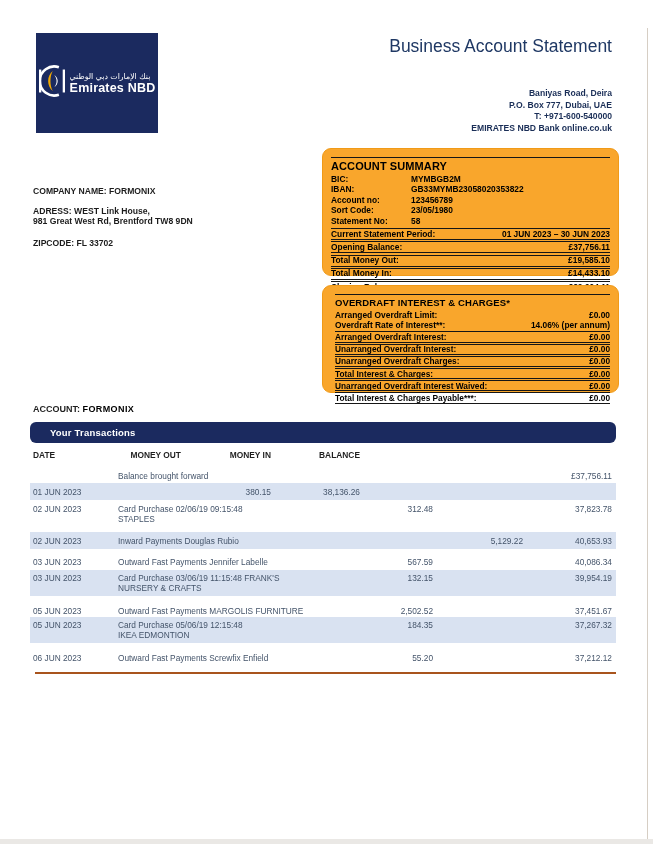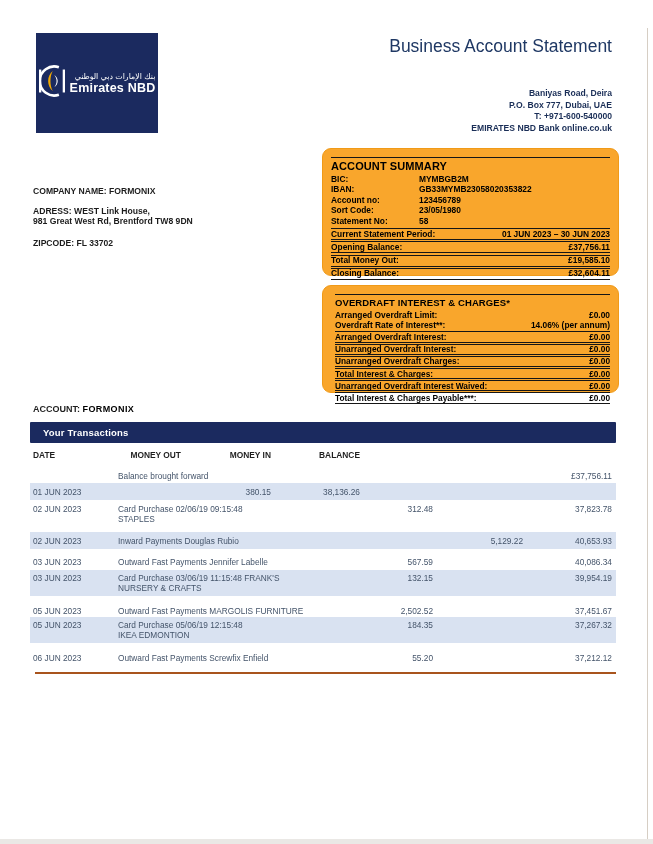--- a/index.html
+++ b/index.html
@@ -10,21 +10,21 @@
   .abs{position:absolute}
 
   
   .edge-r{left:647px;top:28px;width:1.4px;height:811px;background:#d6cec4}
   .edge-b{left:0;top:839px;width:653px;height:5px;background:#eae8e5}
 
   
   .logo-box{left:36px;top:33px;width:122px;height:100px;background:#1B2A5F;
     display:flex;align-items:center;justify-content:center}
   .logo-inner{display:flex;align-items:center;gap:5px}
-  .logo-text .ar{color:#fff;font-size:7.8px;font-family:"DejaVu Sans",sans-serif;line-height:10px;text-align:right}
+  .logo-text .ar{color:#fff;font-size:7.8px;font-family:"DejaVu Sans",sans-serif;line-height:10px;text-align:left}
   .logo-text .en{color:#fff;font-size:12.5px;font-weight:bold;letter-spacing:.2px;line-height:13px}
 
   
   .doc-title{top:36px;right:41px;font-size:17.5px;color:#1F3864}
   .bank-address{top:88px;right:41px;text-align:right;font-size:8.6px;font-weight:bold;
     color:#1A2E57;line-height:11.6px}
 
   
   .company{left:33px;top:186px;font-size:8.6px;font-weight:bold;color:#1c1c1c;line-height:10.5px}
   .company .gap1{height:9px}
@@ -32,38 +32,38 @@
 
   
   .obox{background:#F9A62C;border-radius:9px;box-sizing:border-box;
     padding:8px 8px 6px 8px;border:1px solid #F09A18}
   .summary{left:322px;top:148px;width:297px;height:128px}
   .odbox{left:322px;top:285px;width:297px;height:108px;padding-left:12px}
   .topline{border-top:1.7px solid #161616;margin:0 0 2px 0}
   .obox h3{margin:0 0 2px 0;font-size:11px;color:#000;letter-spacing:.1px}
   .odbox h3{font-size:9.5px}
   .kv{display:flex;font-size:8.4px;font-weight:bold;line-height:10.4px;color:#000}
-  .kv .k{width:88px;flex:none}
+  .kv .k{width:80px;flex:none}
   .kv2{display:flex;justify-content:space-between;font-size:8.4px;font-weight:bold;
     line-height:10.2px;color:#000}
   .trow{display:flex;justify-content:space-between;font-size:8.4px;font-weight:bold;color:#000;
     border-top:1.3px solid #161616;border-bottom:1.3px solid #161616;
     margin-top:1.3px;padding:.6px 0;line-height:8.8px}
   .odrow{display:flex;justify-content:space-between;font-size:8.3px;font-weight:bold;color:#000;
     border-top:1.2px solid #161616;border-bottom:1.2px solid #161616;
     margin-top:1px;padding:.5px 0;line-height:8.2px}
 
   
   .account-line{left:33px;top:404px;font-size:9px}
   .account-line .lab{font-weight:bold;color:#1f1f1f}
   .account-line .val{font-weight:900;color:#000;letter-spacing:.4px}
 
   
-  .tx-bar{left:30px;top:422px;width:586px;height:21px;background:#1B2A5F;border-radius:1px;
-    display:flex;align-items:center;box-sizing:border-box;padding-left:13px;
+  .tx-bar{left:30px;top:422px;width:586px;height:21px;background:#1B2A5F;border-radius:6px;
+    display:flex;align-items:center;box-sizing:border-box;padding-left:20px;
     color:#fff;font-size:9.5px;font-weight:bold;letter-spacing:.2px}
   .thead{left:30px;top:450px;width:586px;display:flex;font-size:8.4px;font-weight:bold;color:#1f1f1f}
   .tbody{left:30px;top:466px;width:586px}
   .t-row{display:flex;font-size:8.3px;color:#44546A;box-sizing:border-box;line-height:10px}
   .blue{background:#D9E2F1}
   .c-date{width:88px;padding-left:3px;box-sizing:border-box;flex:none}
   .c-tx{width:252px;flex:none}
   .c-out{width:63px;text-align:right;flex:none}
   .c-in{width:90px;text-align:right;flex:none}
   .c-bal{width:89px;text-align:right;flex:none}
@@ -149,20 +149,24 @@
     </div>
   <div class="trow">
       <span>Opening Balance:</span>
       <span>£37,756.11</span>
     </div>
   <div class="trow">
       <span>Total Money Out:</span>
       <span>£19,585.10</span>
     </div>
   <div class="trow">
+      <span>Total Money In:</span>
+      <span>£14,433.10</span>
+    </div>
+  <div class="trow">
       <span>Closing Balance:</span>
       <span>£32,604.11</span>
     </div>
 </div>
 
 <div class="abs obox odbox">
   <div class="topline"></div>
   <h3>OVERDRAFT INTEREST &amp; CHARGES*</h3>
   <div class="kv2">
       <span>Arranged Overdraft Limit:</span>

